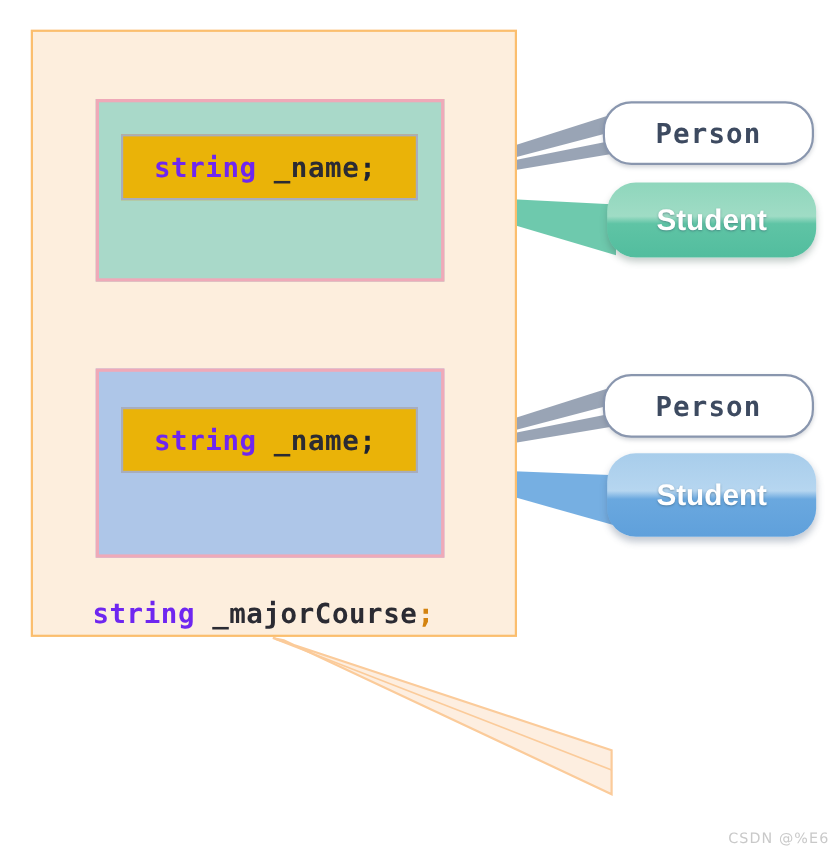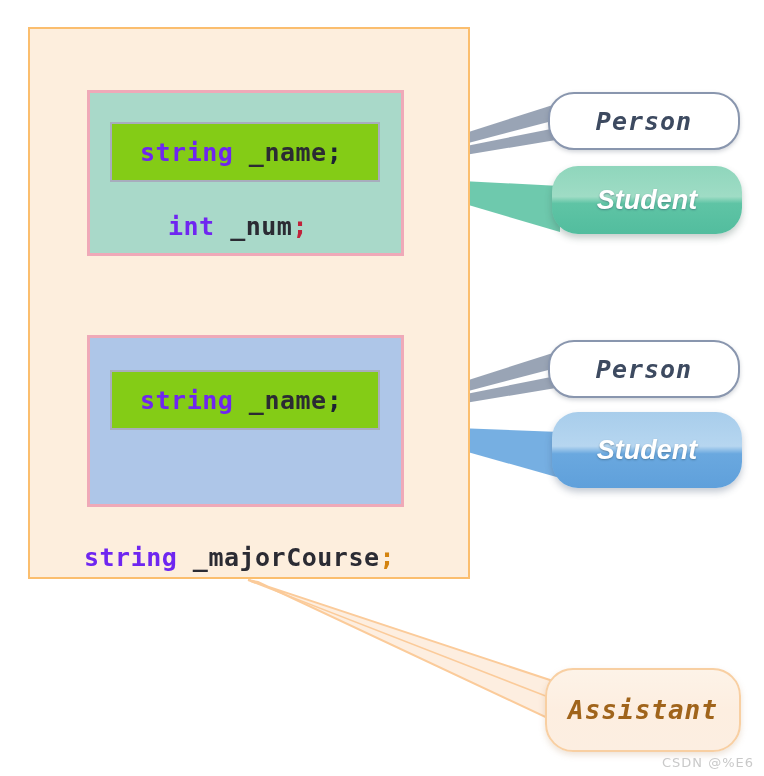--- a/index.html
+++ b/index.html
@@ -48,21 +48,21 @@
     top: 335px;
     width: 317px;
     height: 172px;
     background: #aec6e8;
   }
 
   
   .base-box {
     position: absolute;
     box-sizing: border-box;
-    background: #84cc16;
+    background: #eab308;
     border: 2px solid #a8adbd;
     display: flex;
     align-items: center;
   }
   .base-box.student-name {
     left: 110px;
     top: 122px;
     width: 270px;
     height: 60px;
   }
@@ -100,21 +100,20 @@
   .member-line.major-course { left: 84px;  top: 543px; }
 
   
   .pill {
     position: absolute;
     box-sizing: border-box;
     display: flex;
     align-items: center;
     justify-content: center;
     border-radius: 26px;
-    font-style: italic;
   }
   .pill .pill-label {
     pointer-events: none;
   }
 
   .pill.person {
     width: 192px;
     height: 58px;
     background: #ffffff;
     border: 2px solid #8996ae;
@@ -215,21 +214,20 @@
   </svg>
 
   <div class="outer-box"></div>
 
   <div class="class-box student"></div>
 
   <div class="base-box student-name">
     <span class="code"><span class="kw">string</span><span class="ident"> _name</span><span class="semi">;</span></span>
   </div>
 
-  <div class="member-line student-num code"><span class="kw">int</span><span class="ident"> _num</span><span class="semi-red">;</span></div>
 
   <div class="class-box teacher"></div>
 
   <div class="base-box teacher-name">
     <span class="code"><span class="kw">string</span><span class="ident"> _name</span><span class="semi">;</span></span>
   </div>
 
 
   <div class="member-line major-course code"><span class="kw">string</span><span class="ident"> _majorCourse</span><span class="semi-orange">;</span></div>
 
@@ -242,19 +240,16 @@
   </div>
 
   <div class="pill person person-2">
     <span class="pill-label">Person</span>
   </div>
 
   <div class="pill teacher">
     <span class="pill-label">Student</span>
   </div>
 
-  <div class="pill assistant">
-    <span class="pill-label">Assistant</span>
-  </div>
 
   <div class="watermark">CSDN @%E6</div>
 
 </div>
 
 </body></html>

